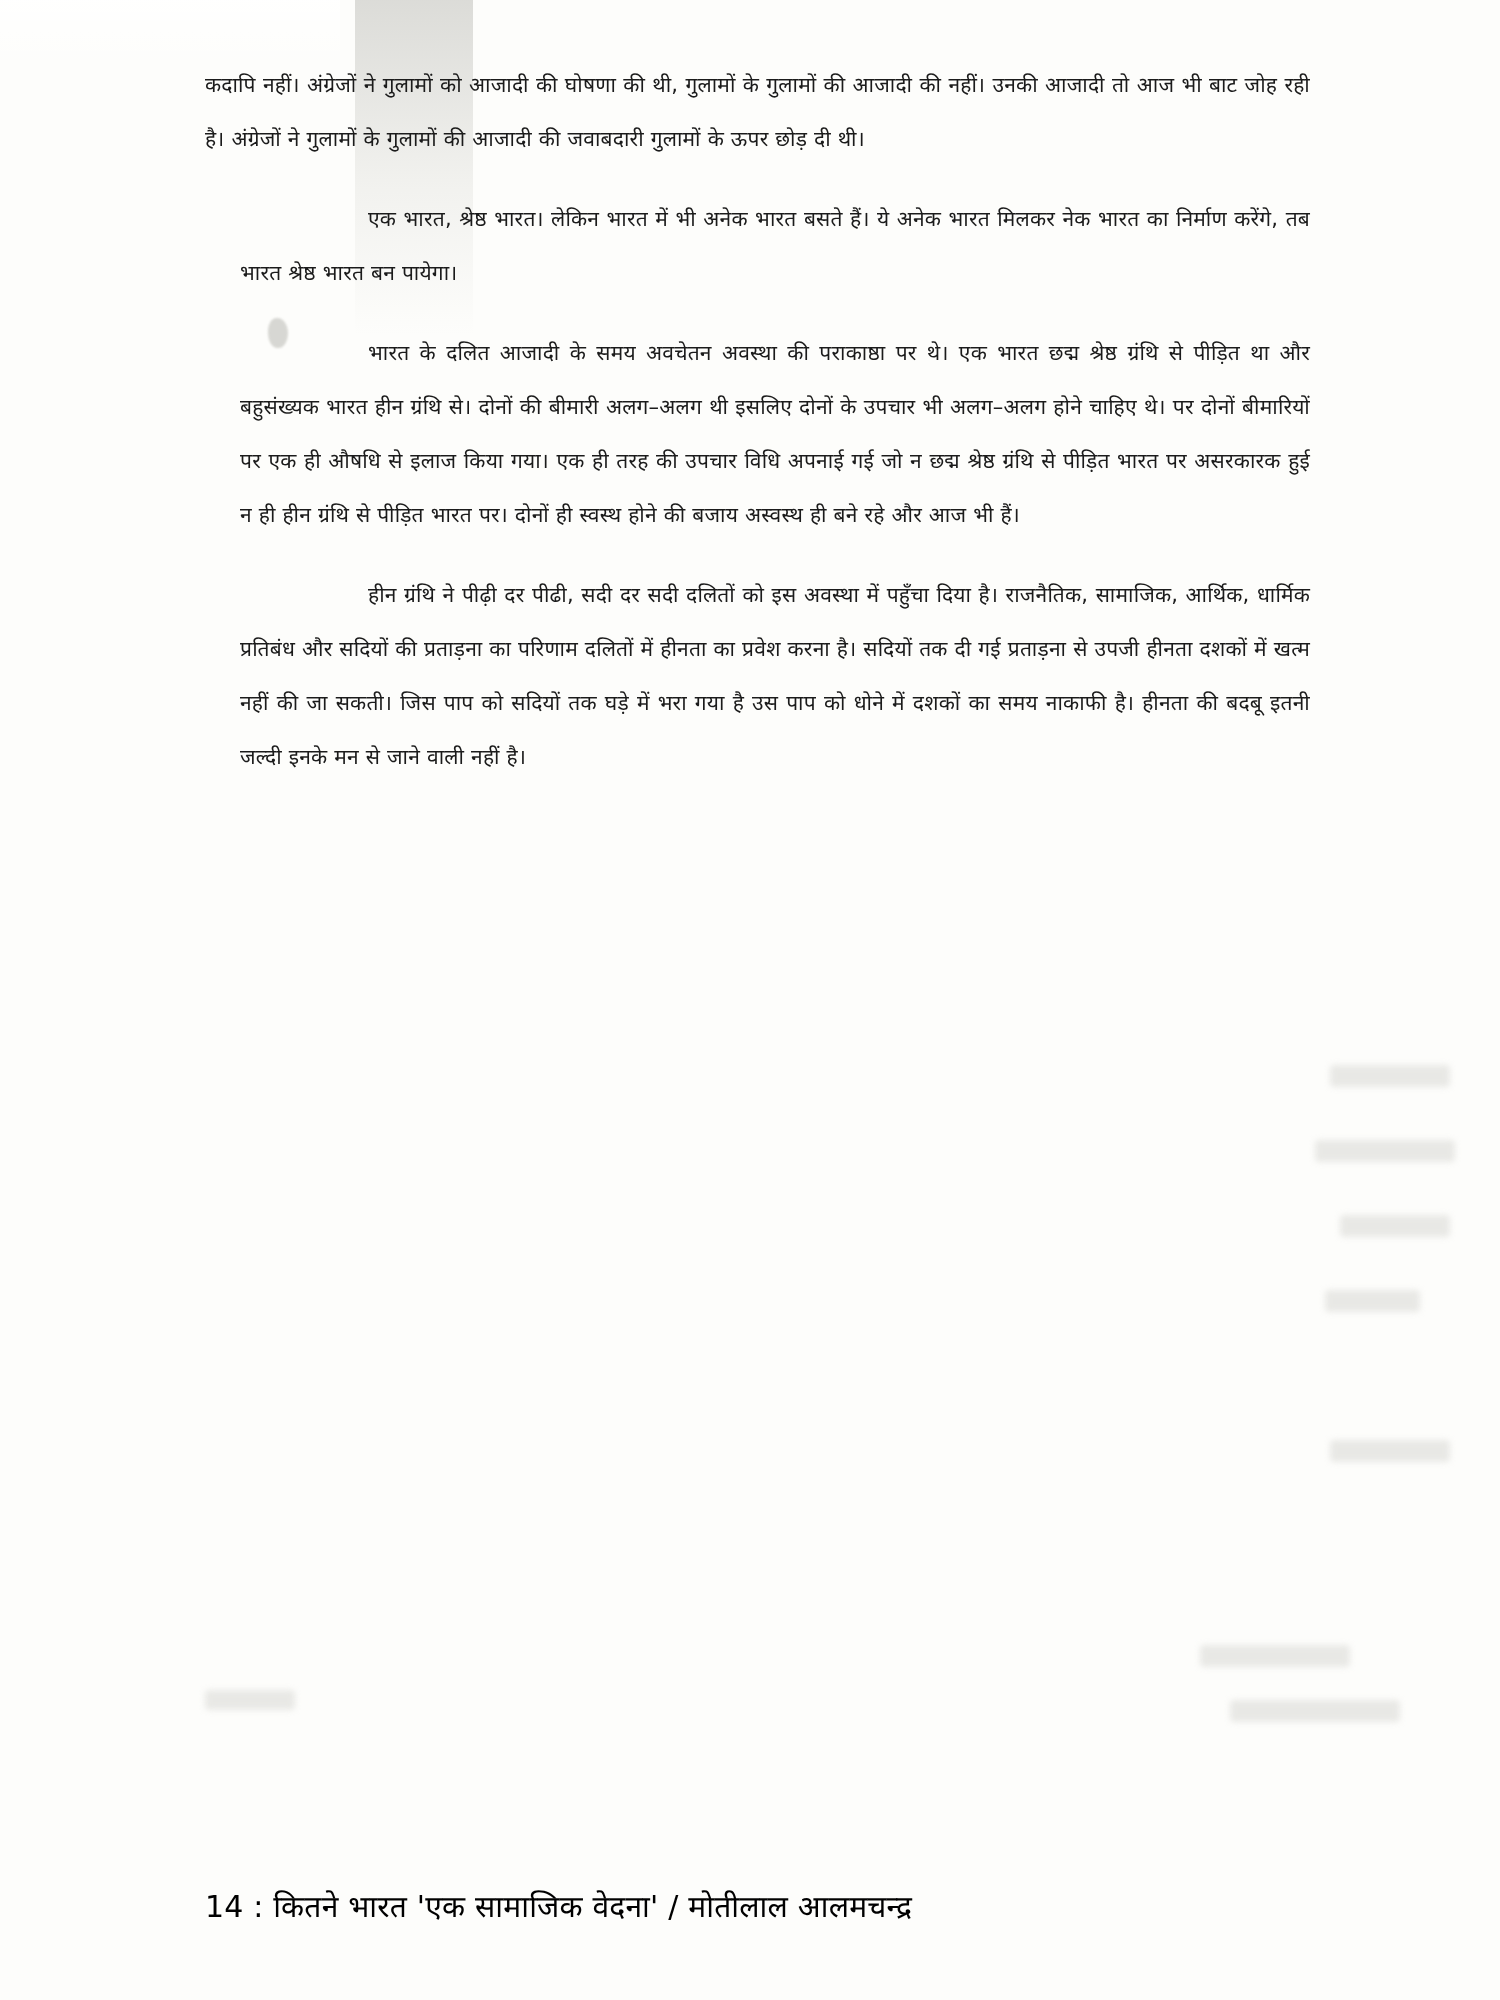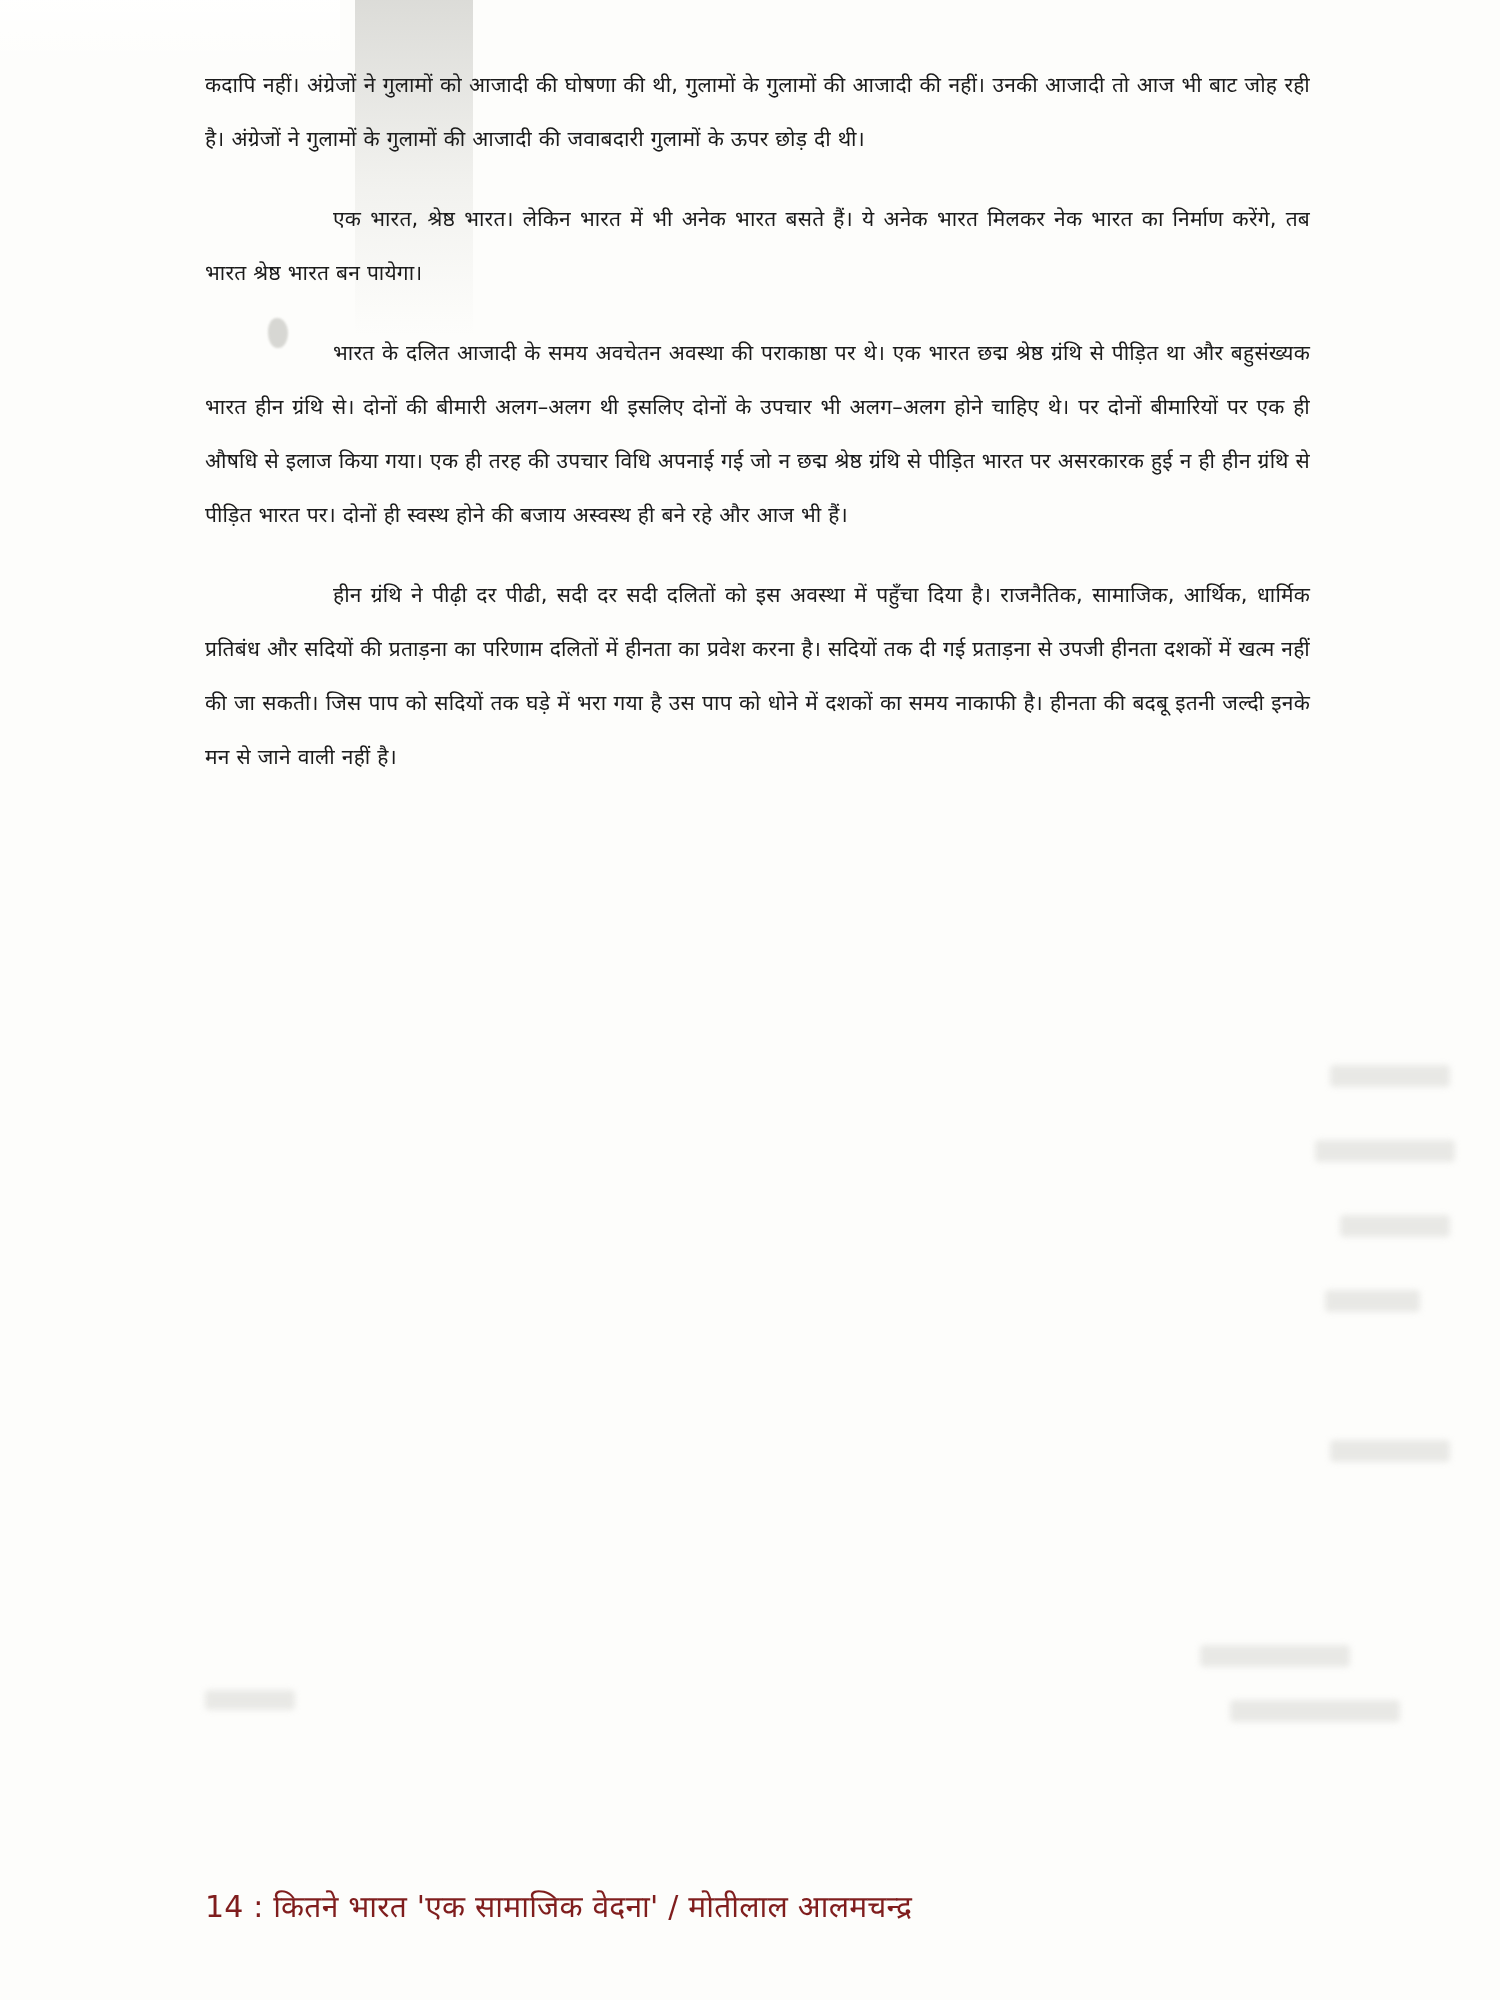--- a/index.html
+++ b/index.html
@@ -72,27 +72,28 @@
     text-align: justify;
     font-size: 21px;
     line-height: 54px;
     letter-spacing: 0.2px;
   }
   .para {
     margin: 0 0 26px 0;
   }
   .para.indent {
     text-indent: 128px;
+    margin-left: 35px;
   }
   .page-footer {
     position: absolute;
     left: 205px;
     top: 1885px;
     font-size: 30px;
-    color: #7f1d1d;
+    color: #000000;
     letter-spacing: 0.2px;
   }
 </style>
 </head>
 <body>
 
 <div class="scan-page">
 
   <div class="scan-corner"></div>
   <div class="scan-band"></div>

